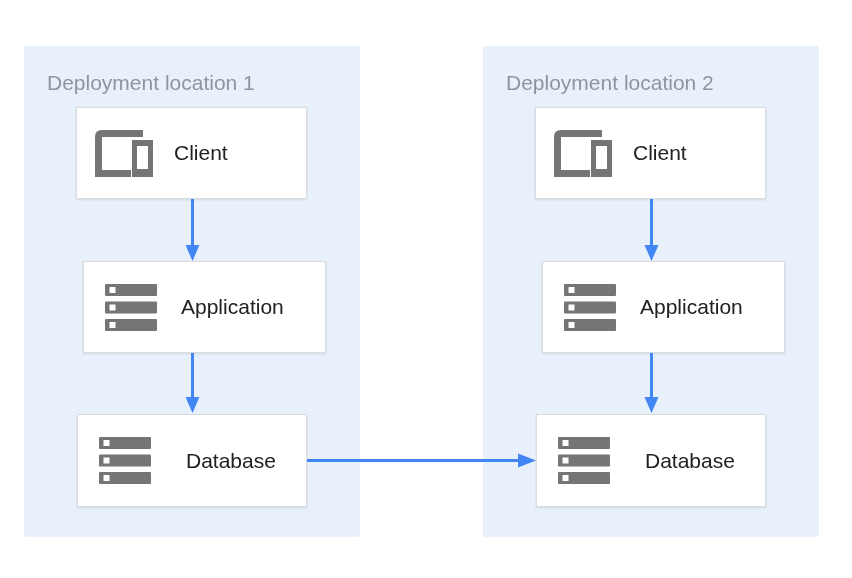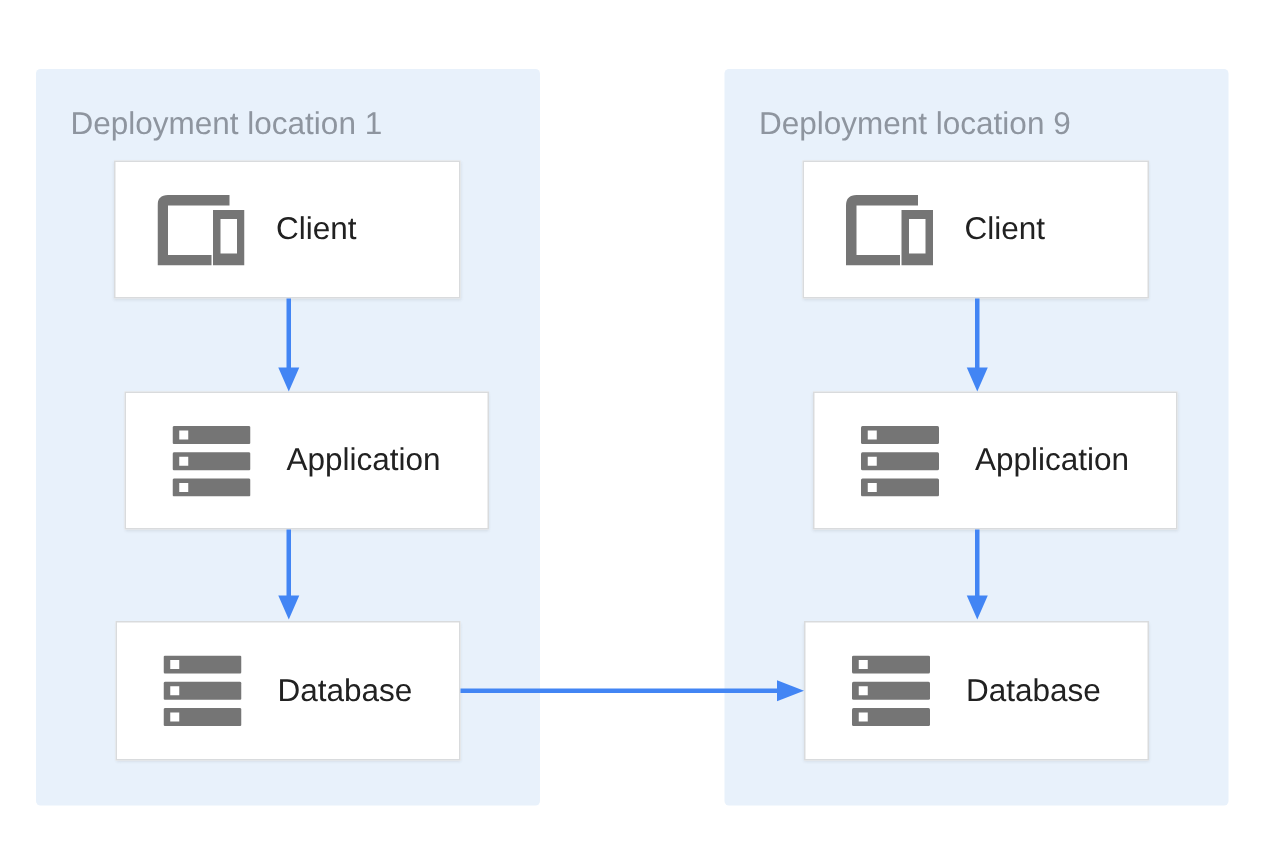--- a/index.html
+++ b/index.html
@@ -33,28 +33,28 @@
   .panel-title {
     position: absolute; top: 24px; left: 23px;
     font-size: 21px; line-height: 25px;
     color: var(--title-gray);
     white-space: nowrap;
   }
 
   .node {
     position: absolute;
     display: flex; align-items: center;
-    padding-left: 28px;
+    padding-left: 18px;
     background: var(--node-bg);
     border: 1px solid var(--node-border);
     box-shadow: 0 1px 2px rgba(60,64,67,0.12);
   }
   .node-client { left: 52px; top: 61px;  width: 231px; height: 92px; }
   .node-app    { left: 59px; top: 215px; width: 243px; height: 92px; }
-  .node-db     { left: 53px; top: 368px; width: 230px; height: 93px; }
+  .node-db     { left: 53px; top: 368px; width: 230px; height: 93px; gap: 11px; }
 
   .icon-slot {
     width: 58px;
     display: flex; justify-content: center; align-items: center;
     color: var(--icon-gray);
     flex: none;
   }
   .node-label {
     margin-left: 21px;
     font-size: 21px;
@@ -117,21 +117,21 @@
       <span class="icon-slot">
         <svg width="52" height="47" viewBox="0 0 52 47">
             <use href="#icon-server-def"></use>
           </svg>
       </span>
       <span class="node-label">Database</span>
     </div>
   </section>
 
   <section class="panel panel-2">
-    <div class="panel-title">Deployment location 9</div>
+    <div class="panel-title">Deployment location 2</div>
 
     <div class="node node-client">
       <span class="icon-slot">
         <svg width="58" height="47" viewBox="0 0 58 47">
             <use href="#icon-devices-def"></use>
           </svg>
       </span>
       <span class="node-label">Client</span>
     </div>
 

